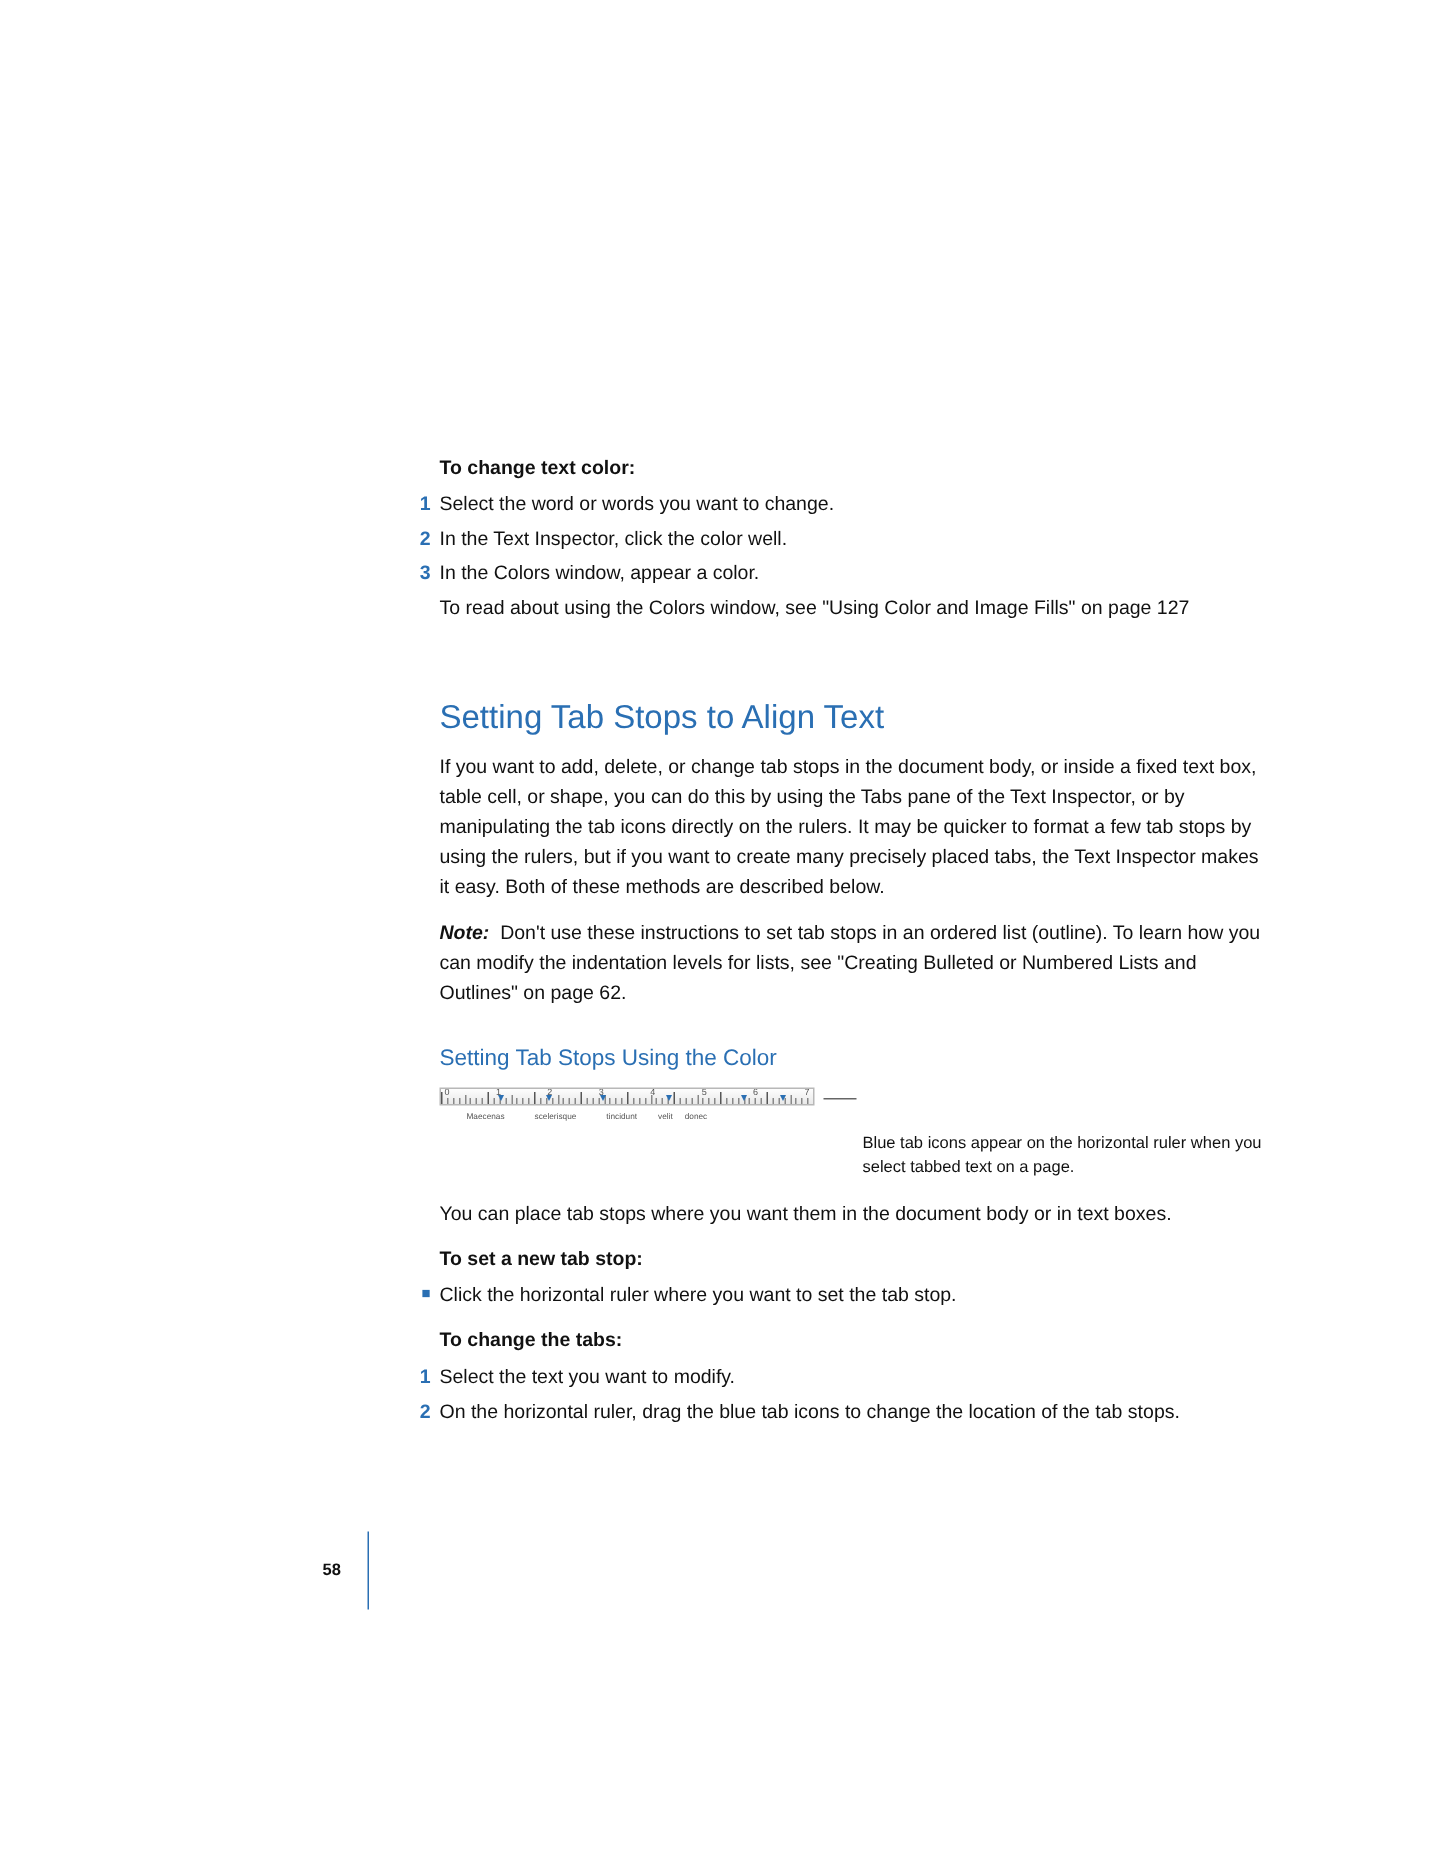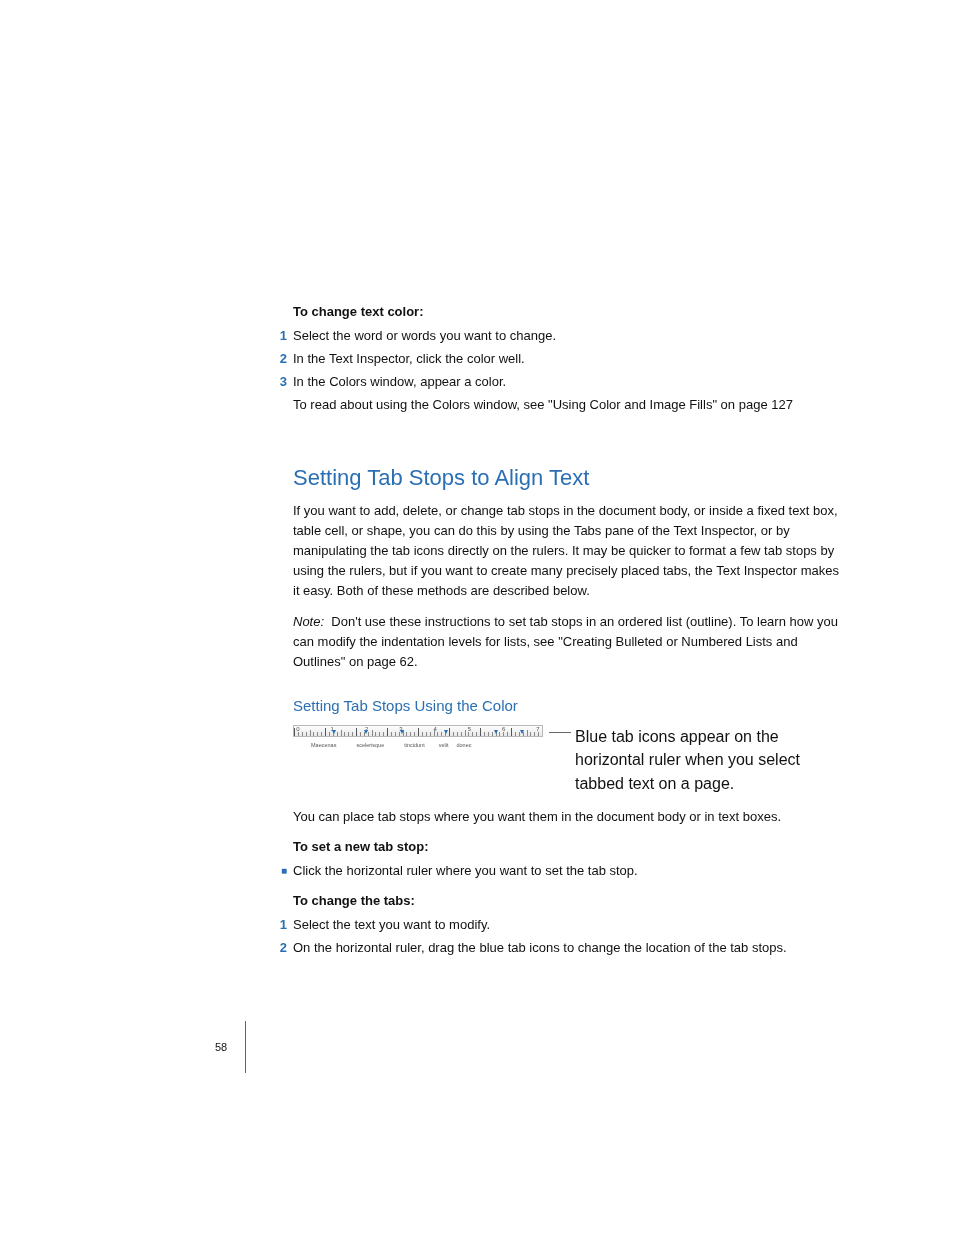--- a/index.html
+++ b/index.html
@@ -6,41 +6,41 @@
   html, body { width: 954px; height: 1235px; background: #fff; font-family: "Myriad Pro","Helvetica Neue",Helvetica,Arial,sans-serif; color: #111; font-size: 13px; line-height: 1.55; }
   .page { position: relative; width: 954px; height: 1235px; }
   .content { position: absolute; left: 293px; top: 302px; width: 548px; }
   .bold-intro { font-weight: 700; margin-bottom: 4px; }
   .ol-item { display: flex; margin-bottom: 3px; }
   .ol-num { width: 18px; margin-left: -18px; text-align: right; padding-right: 6px; color: #2a6fb3; font-weight: 700; flex-shrink: 0; }
   .ol-body { flex: 1; }
   .ol-follow { margin-top: 2px; }
   .h1 { color: #2a6fb3; font-size: 22px; font-weight: 400; margin-top: 46px; margin-bottom: 6px; }
   .para { margin-bottom: 10px; }
-  .note-italic { font-style: italic; font-weight: 400; }
+  .note-italic { font-style: italic; font-weight: 700; }
   .h2 { color: #2a6fb3; font-size: 15px; font-weight: 400; margin-top: 22px; margin-bottom: 4px; }
   .figure-row { display: flex; align-items: flex-start; margin-top: 8px; margin-bottom: 12px; }
   .ruler-box { flex: 0 0 250px; margin-right: 6px; }
   .ruler { height: 12px; background: linear-gradient(#fdfdfd,#e9e9e9); border: 1px solid #b8b8b8; position: relative; overflow: hidden; }
   .tick { position: absolute; bottom: 0; width: 1px; background: #888; }
   .tick.minor { height: 4px; }
   .tick.mid   { height: 6px; }
   .tick.major { height: 8px; background: #555; }
   .num { position: absolute; top: -1px; font-size: 6px; color: #555; transform: translateX(-50%); }
   .tab-icon { position: absolute; top: 0; font-size: 8px; color: #2a6fb3; transform: translateX(-50%); }
   .sample-row { font-size: 5.5px; color: #555; margin-top: 4px; letter-spacing: 0; }
   .sample-row span { display: inline-block; }
   .leader { flex: 0 0 22px; border-top: 1px solid #666; margin-top: 7px; margin-right: 4px; }
-  .callout { flex: 1; font-size: 16px; line-height: 1.45; }
+  .callout { flex: 1; font-size: 11px; line-height: 1.45; margin-top: 30px; }
   .after-fig { margin-top: 6px; }
   .bullet-item { display: flex; margin-bottom: 3px; }
   .bullet-mark { width: 18px; margin-left: -18px; text-align: right; padding-right: 6px; color: #2a6fb3; font-size: 10px; line-height: 1.9; flex-shrink: 0; }
   .sub-bold { font-weight: 700; margin-top: 10px; margin-bottom: 4px; }
   .footer { position: absolute; left: 215px; top: 1021px; display: flex; align-items: center; font-size: 11px; }
-  .page-num { font-weight: 400; color: #111; }
+  .page-num { font-weight: 700; color: #111; }
   .vrule { width: 1px; background: #2a6fb3; margin: 0 18px; }
   .chap { font-weight: 700; color: #111; margin-right: 12px; }
   .chap-title { color: #2a6fb3; }
   .footer-text { line-height: 52px; height: 52px; }
   .vrule { height: 52px; }
 </style>
 </head>
 <body>
 
 <div class="page">

